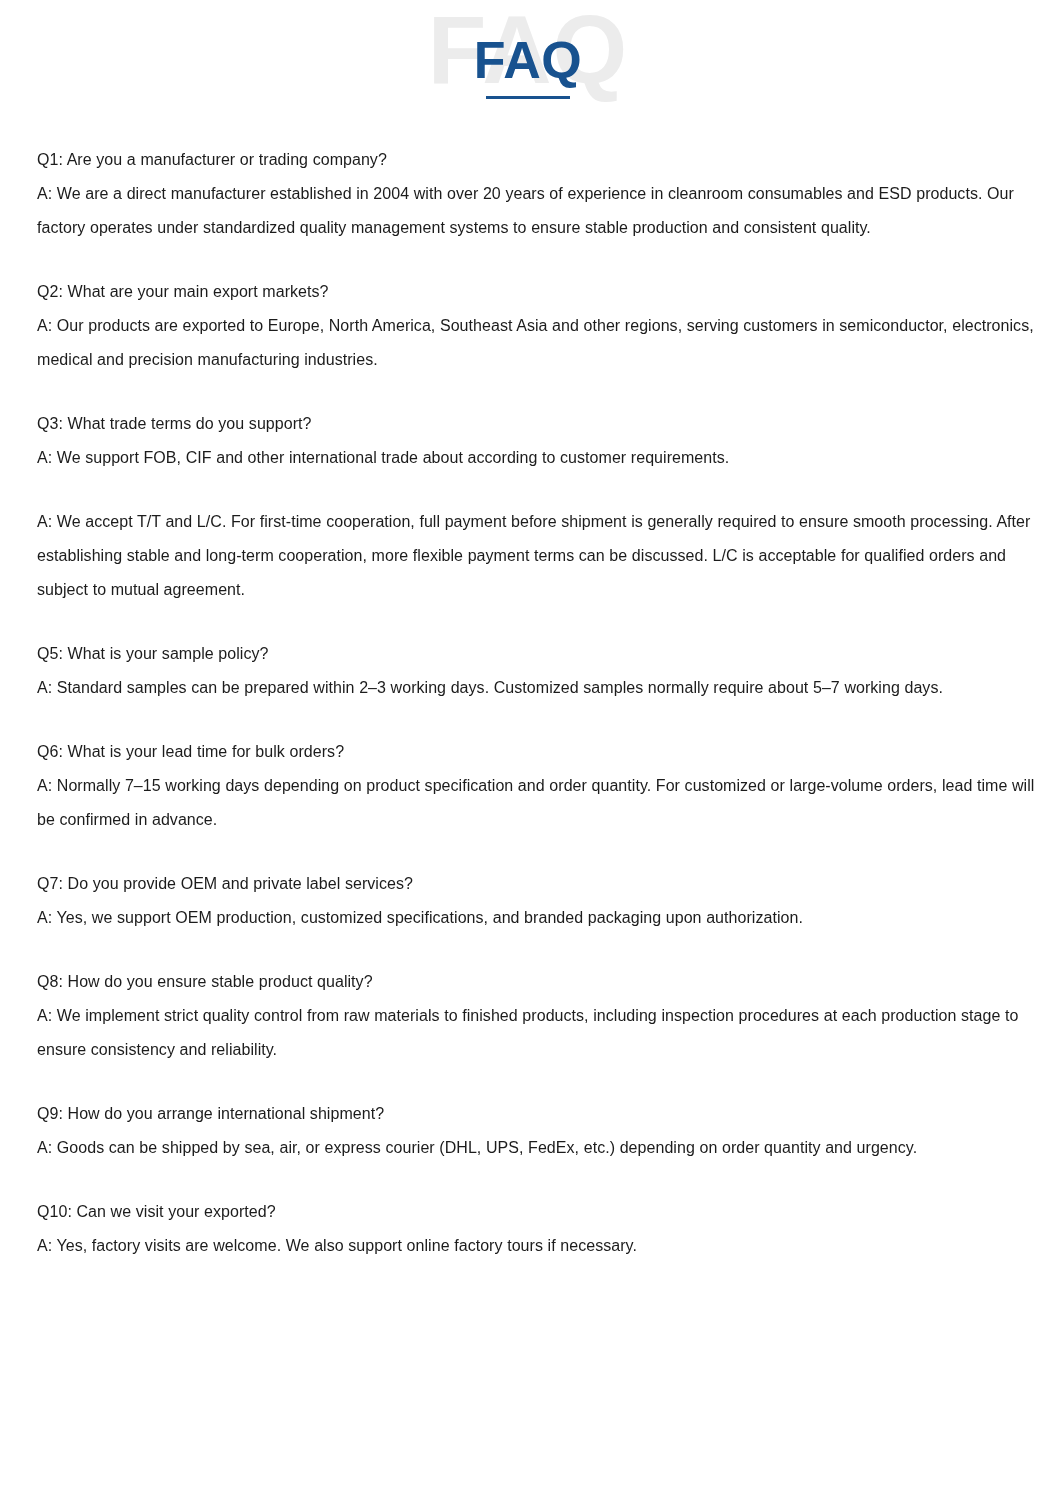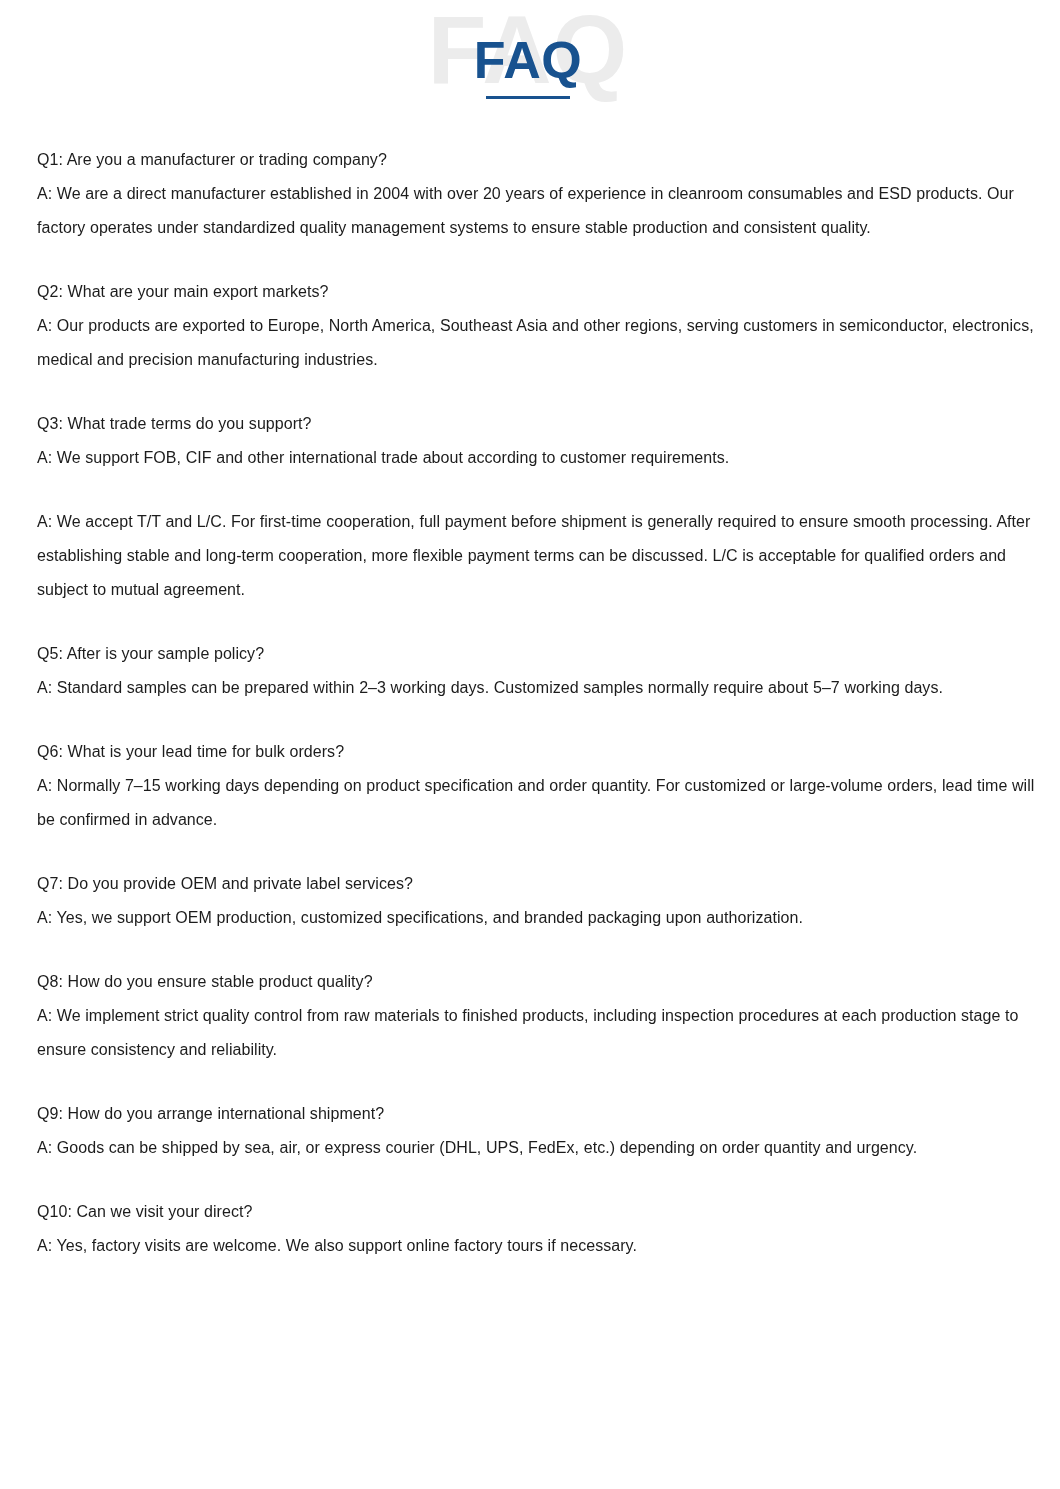--- a/index.html
+++ b/index.html
@@ -128,21 +128,21 @@
     <div class="faq-item">
       <div class="faq-q">Q3: What trade terms do you support?</div>
       <div class="faq-a">A: We support FOB, CIF and other international trade about according to customer requirements.</div>
     </div>
 
     <div class="faq-item">
       <div class="faq-a">A: We accept T/T and L/C. For first-time cooperation, full payment before shipment is generally required to ensure smooth processing. After establishing stable and long-term cooperation, more flexible payment terms can be discussed. L/C is acceptable for qualified orders and subject to mutual agreement.</div>
     </div>
 
     <div class="faq-item">
-      <div class="faq-q">Q5: After is your sample policy?</div>
+      <div class="faq-q">Q5: What is your sample policy?</div>
       <div class="faq-a">A: Standard samples can be prepared within 2–3 working days. Customized samples normally require about 5–7 working days.</div>
     </div>
 
     <div class="faq-item">
       <div class="faq-q">Q6: What is your lead time for bulk orders?</div>
       <div class="faq-a">A: Normally 7–15 working days depending on product specification and order quantity. For customized or large-volume orders, lead time will be confirmed in advance.</div>
     </div>
 
     <div class="faq-item">
       <div class="faq-q">Q7: Do you provide OEM and private label services?</div>
@@ -153,18 +153,18 @@
       <div class="faq-q">Q8: How do you ensure stable product quality?</div>
       <div class="faq-a">A: We implement strict quality control from raw materials to finished products, including inspection procedures at each production stage to ensure consistency and reliability.</div>
     </div>
 
     <div class="faq-item">
       <div class="faq-q">Q9: How do you arrange international shipment?</div>
       <div class="faq-a">A: Goods can be shipped by sea, air, or express courier (DHL, UPS, FedEx, etc.) depending on order quantity and urgency.</div>
     </div>
 
     <div class="faq-item">
-      <div class="faq-q">Q10: Can we visit your direct?</div>
+      <div class="faq-q">Q10: Can we visit your exported?</div>
       <div class="faq-a">A: Yes, factory visits are welcome. We also support online factory tours if necessary.</div>
     </div>
 
   </div>
 </div>
 
 </body></html>

